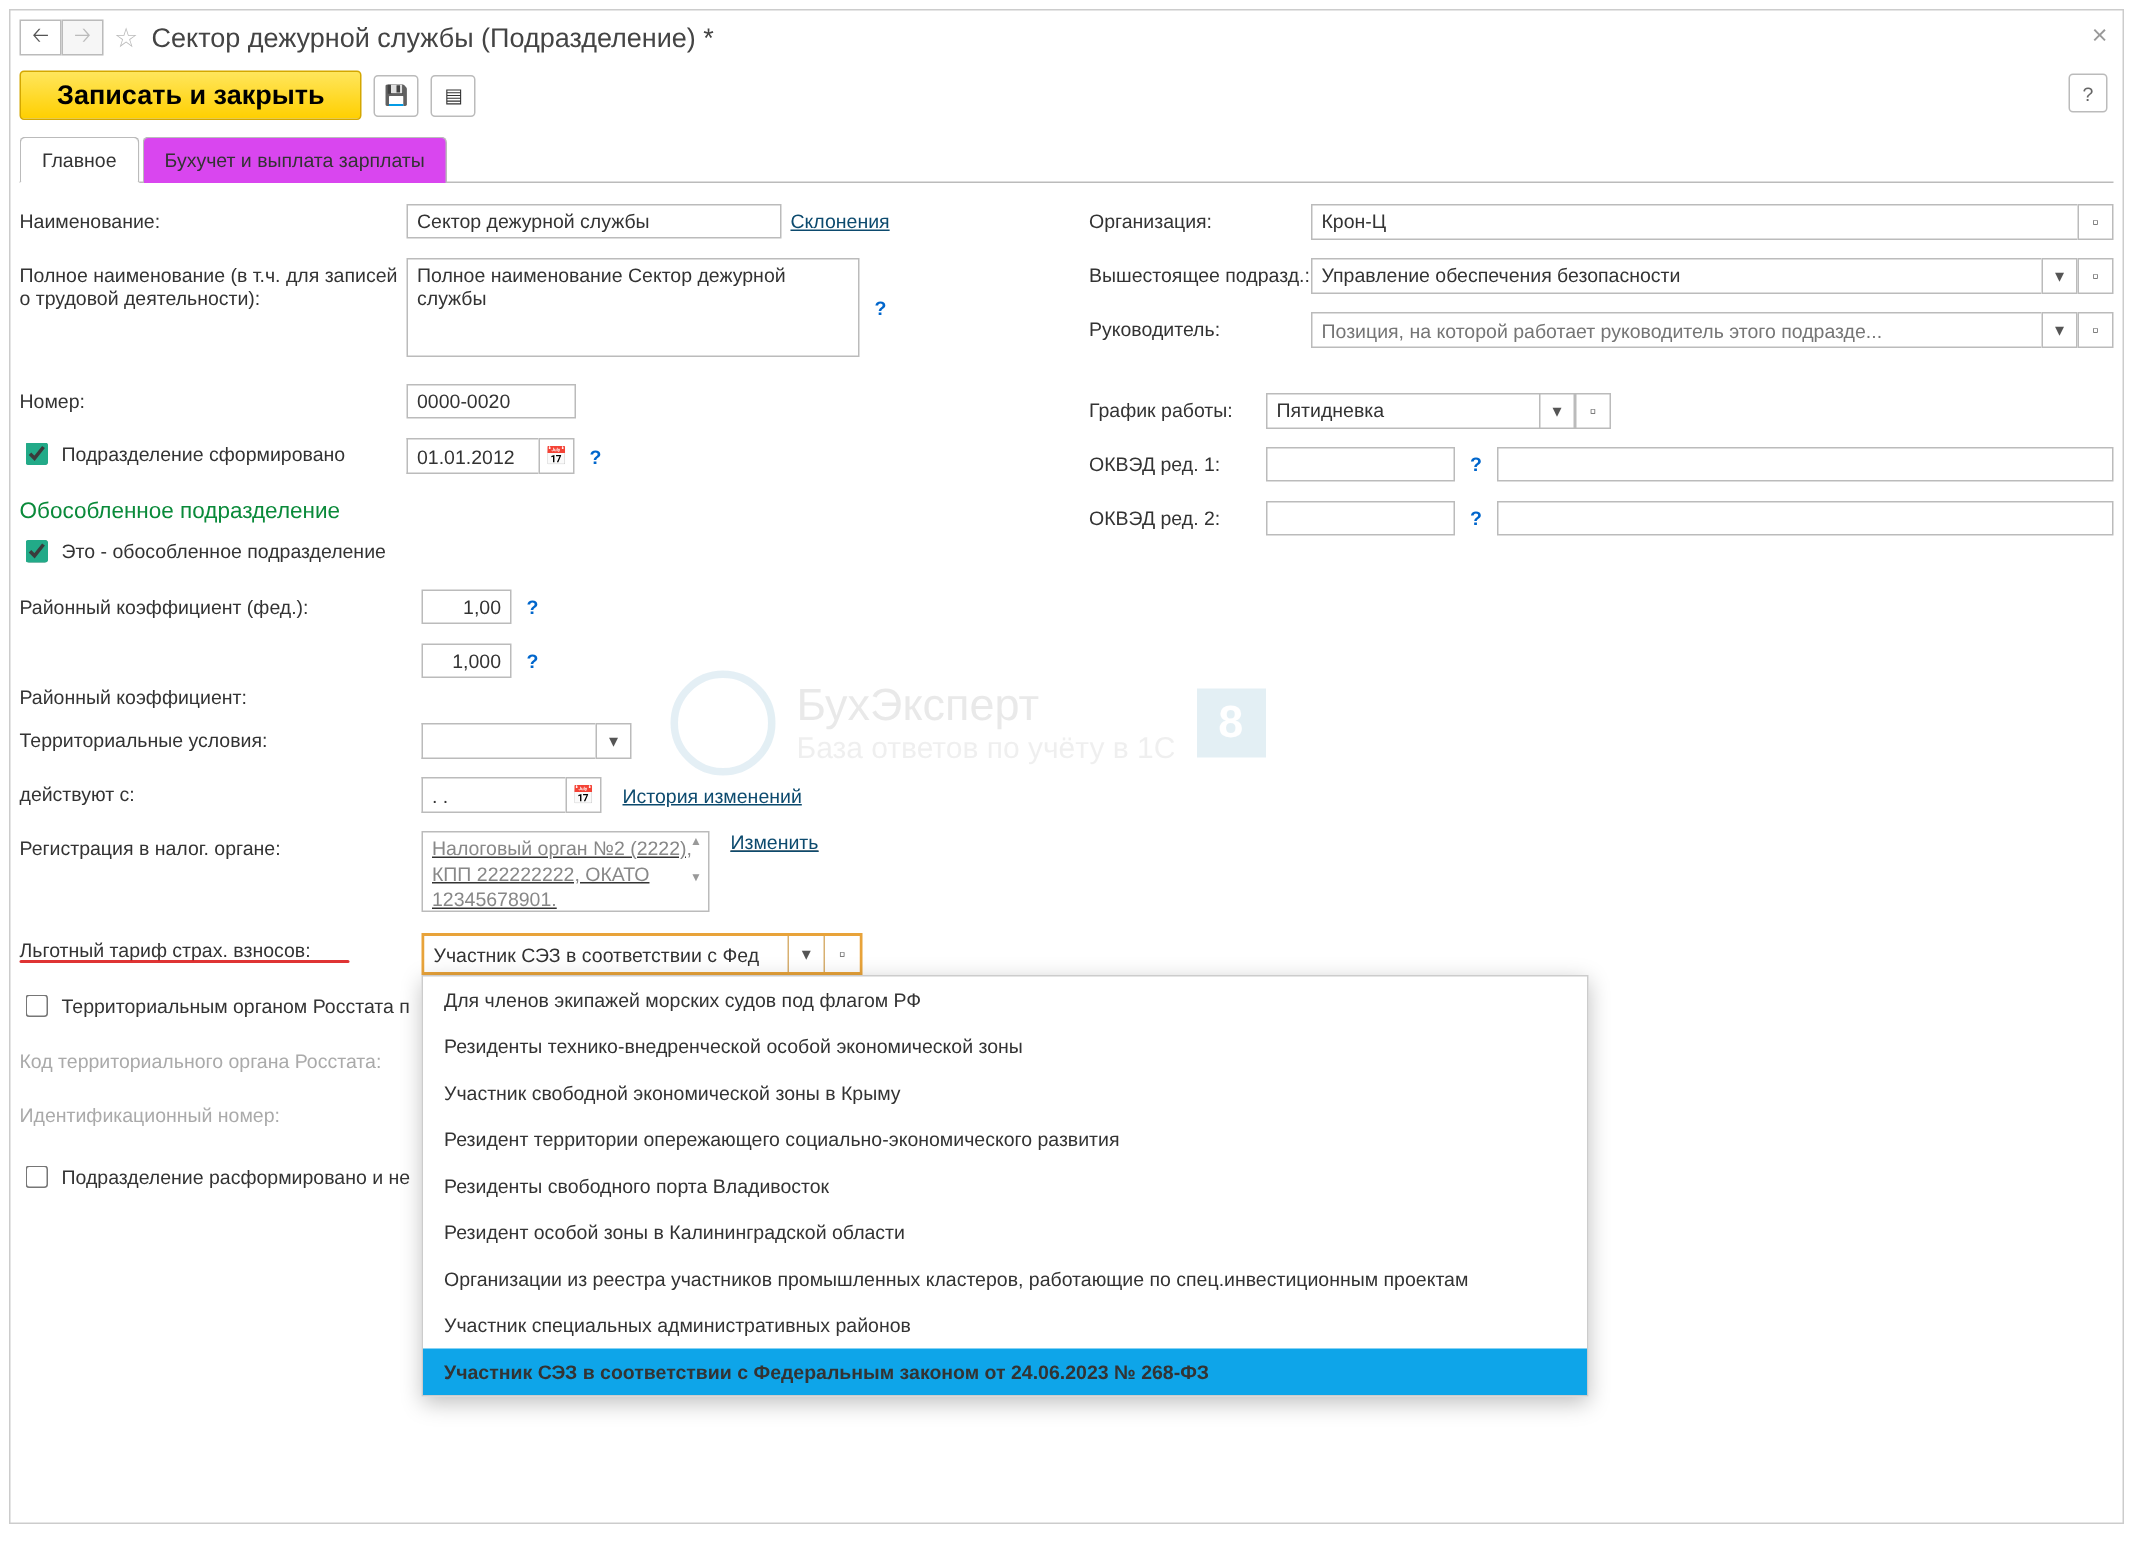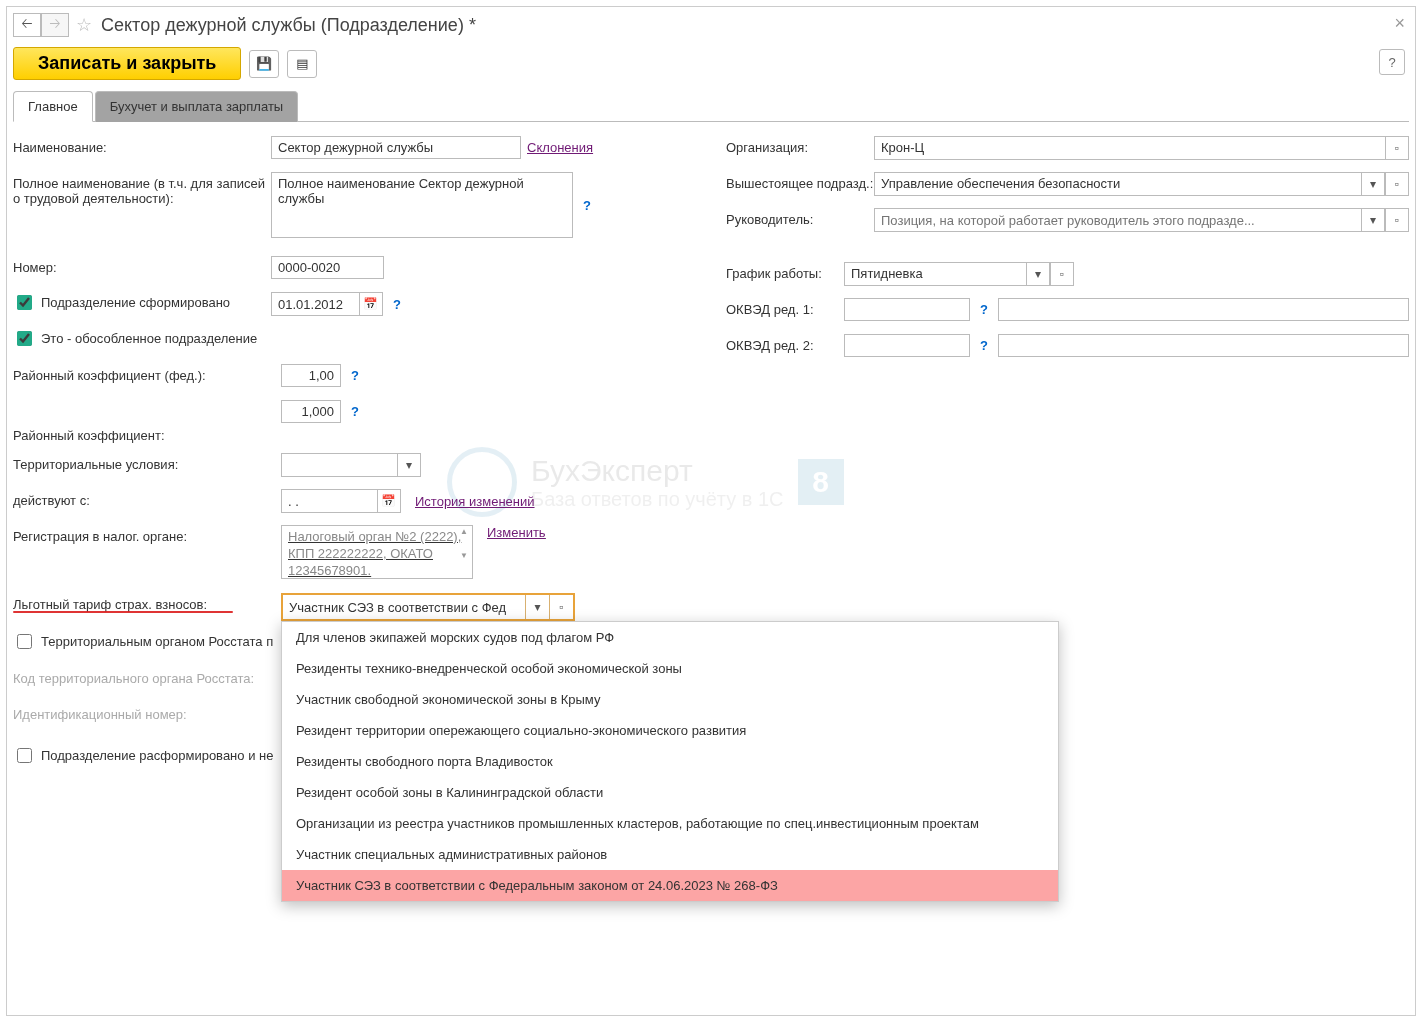--- a/index.html
+++ b/index.html
@@ -85,21 +85,21 @@
   }
   .tabs {
     display:flex;
     border-bottom: 1px solid #bbb;
     margin-bottom: 14px;
   }
   .tab {
     padding: 7px 14px;
     border:1px solid #bbb;
     border-bottom: none;
-    background:#a3a3a3;
+    background:#d946ef;
     margin-right: 2px;
     cursor:pointer;
     position: relative;
     top:1px;
     border-radius: 4px 4px 0 0;
   }
   .tab.active {
     background:#fff;
     border-bottom: 1px solid #fff;
   }
@@ -125,21 +125,21 @@
   input[type=text], .tx, textarea, .select {
     border:1px solid #bbb;
     padding: 3px 6px;
     font-size: 13px;
     font-family: inherit;
     background:#fff;
     color:#333;
   }
   .w250 { width: 250px; }
   .w110 { width: 113px; }
-  .link { color:#701a75; cursor:pointer; }
+  .link { color:#0c4a6e; cursor:pointer; }
   .link.u { text-decoration: underline; }
   .help-q { color:#0066cc; font-weight:bold; cursor:pointer; padding:0 4px; }
   .textarea {
     width: 302px; height: 66px; resize:none;
   }
   .chk { display:flex; align-items:center; gap:6px; }
   .chk input { width:15px; height:15px; accent-color:#2a8; }
   .date-field { display:flex; }
   .date-field input { width:88px; border-right:none; }
   .mini-btn {
@@ -193,21 +193,21 @@
     box-shadow: 0 4px 14px rgba(0,0,0,0.25);
     background:#fff;
     width: 778px;
     z-index: 10;
   }
   .dropdown .item {
     padding: 8px 14px;
     cursor:pointer;
     font-size:13px;
   }
-  .dropdown .item.selected { background:#fca5a5; }
+  .dropdown .item.selected { background:#0ea5e9;font-weight:bold; }
   .disabled-text { color:#aaa; }
   .org-field { display:flex; flex:1; }
   .org-field .tx { flex:1; border-right:none; height:24px; line-height:16px;}
   .watermark {
     position:absolute;
     left:440px; top:440px;
     display:flex; align-items:center;
     gap:14px;
     opacity:0.18;
     pointer-events:none;
@@ -294,20 +294,21 @@
         </div>
         <div class="ctrl">
           <div class="date-field">
             <input type="text" value="01.01.2012" style="">
             <div class="mini-btn">📅</div>
           </div>
           <span class="help-q">?</span>
         </div>
       </div>
 
+      <div class="section-h">Обособленное подразделение</div>
       <div class="row">
         <div class="chk">
           <input type="checkbox" checked="" style="">
           <span>Это - обособленное подразделение</span>
         </div>
       </div>
 
       <div class="row">
         <div class="label" style="width:268px;">Районный коэффициент (фед.):</div>
         <div class="ctrl">

